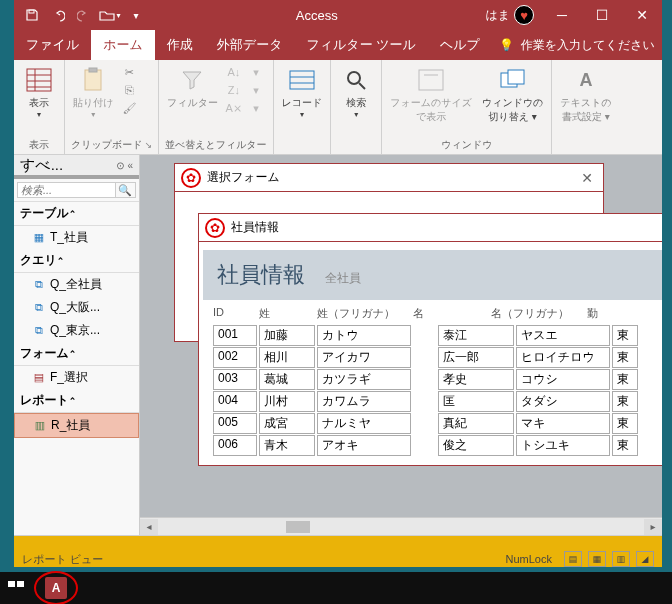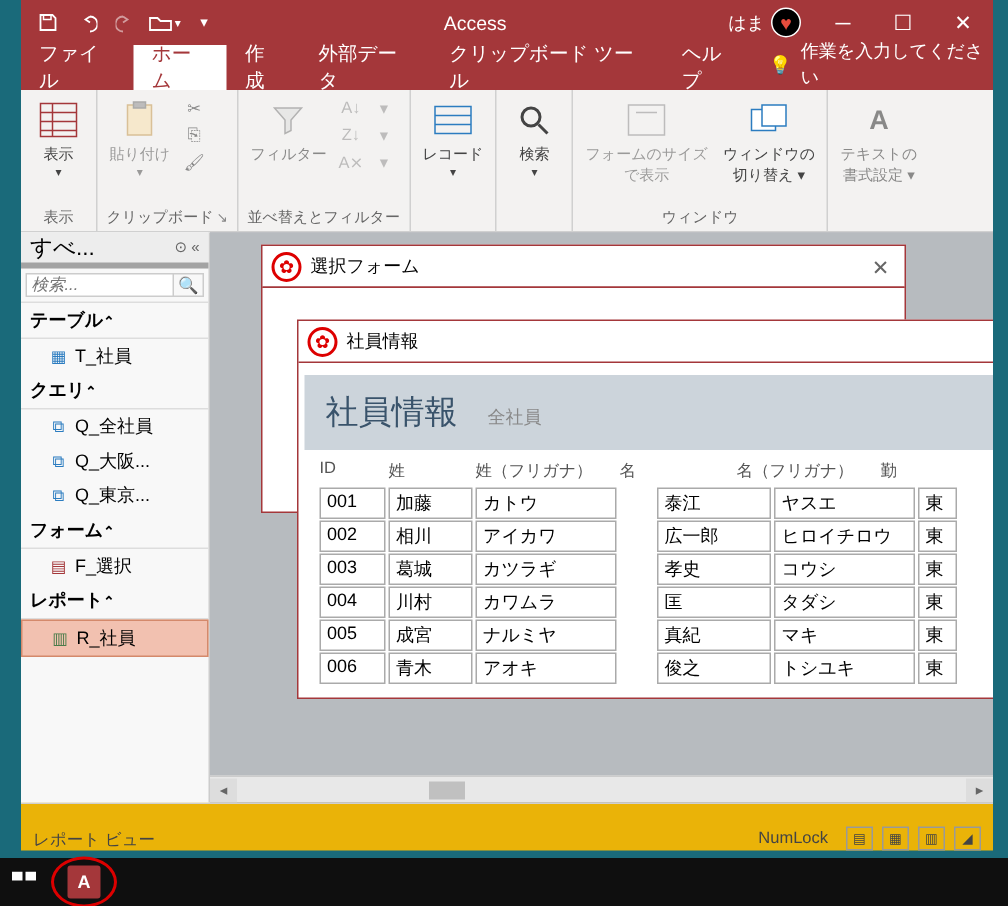--- a/index.html
+++ b/index.html
@@ -6,21 +6,21 @@
 body { background: #1a6a7a; width: 672px; height: 604px; overflow: hidden; }
 .window { position: absolute; left: 14px; top: 0; width: 648px; height: 555px; background: #fff; }
 .titlebar { height: 30px; background: #a4373a; color: #fff; display: flex; align-items: center; font-size: 12px; }
 .tb-left { display: flex; align-items: center; gap: 2px; padding-left: 6px; }
 .tb-icon { width: 24px; height: 24px; display: flex; align-items: center; justify-content: center; font-size: 13px; }
 .tb-title { flex: 1; text-align: center; font-size: 13px; }
 .tb-right { display: flex; align-items: center; }
 .tb-user { font-size: 12px; margin-right: 4px; }
 .tb-avatar { width: 20px; height: 20px; border-radius: 50%; background: #000; border: 1px solid #fff; display: flex; align-items: center; justify-content: center; color: #e74c3c; font-size: 13px; margin-right: 8px; }
 .tb-btn { width: 40px; height: 30px; display: flex; align-items: center; justify-content: center; font-size: 14px; }
-.menubar { height: 30px; background: #a4373a; color: #fff; display: flex; align-items: flex-end; font-size: 13px; }
+.menubar { height: 30px; background: #a4373a; color: #fff; display: flex; align-items: center; font-size: 13px; }
 .menu-tab { padding: 0 12px; height: 30px; display: flex; align-items: center; }
 .menu-tab.active { background: #fff; color: #a4373a; }
 .tellme { display: flex; align-items: center; gap: 6px; padding-left: 8px; font-size: 12px; }
 .ribbon { height: 95px; background: #f3f2f1; border-bottom: 1px solid #d0d0d0; display: flex; }
 .rgroup { border-right: 1px solid #d0d0d0; display: flex; flex-direction: column; justify-content: space-between; padding: 4px 6px 2px 6px; }
 .rgroup-label { font-size: 10px; color: #666; text-align: center; padding-top: 2px; display: flex; align-items: center; justify-content: center; gap: 2px; }
 .rgroup-body { display: flex; gap: 6px; height: 72px; }
 .rbtn { display: flex; flex-direction: column; align-items: center; justify-content: flex-start; font-size: 10px; color: #444; text-align: center; padding: 2px; min-width: 38px; }
 .rbtn-icon { width: 28px; height: 28px; margin-bottom: 2px; display: flex; align-items: center; justify-content: center; }
 .mini-col { display: flex; flex-direction: column; gap: 2px; font-size: 11px; color: #888; }
@@ -108,21 +108,21 @@
       <div class="tb-btn">☐</div>
       <div class="tb-btn">✕</div>
     </div>
   </div>
 
   <div class="menubar">
     <div class="menu-tab">ファイル</div>
     <div class="menu-tab active">ホーム</div>
     <div class="menu-tab">作成</div>
     <div class="menu-tab">外部データ</div>
-    <div class="menu-tab">クリップボード ツール</div>
+    <div class="menu-tab">フィルター ツール</div>
     <div class="menu-tab">ヘルプ</div>
     <div class="tellme">
       <span>💡</span>
       <span>作業を入力してください</span>
     </div>
   </div>
 
   <div class="ribbon">
     <div class="rgroup">
       <div class="rgroup-body">

